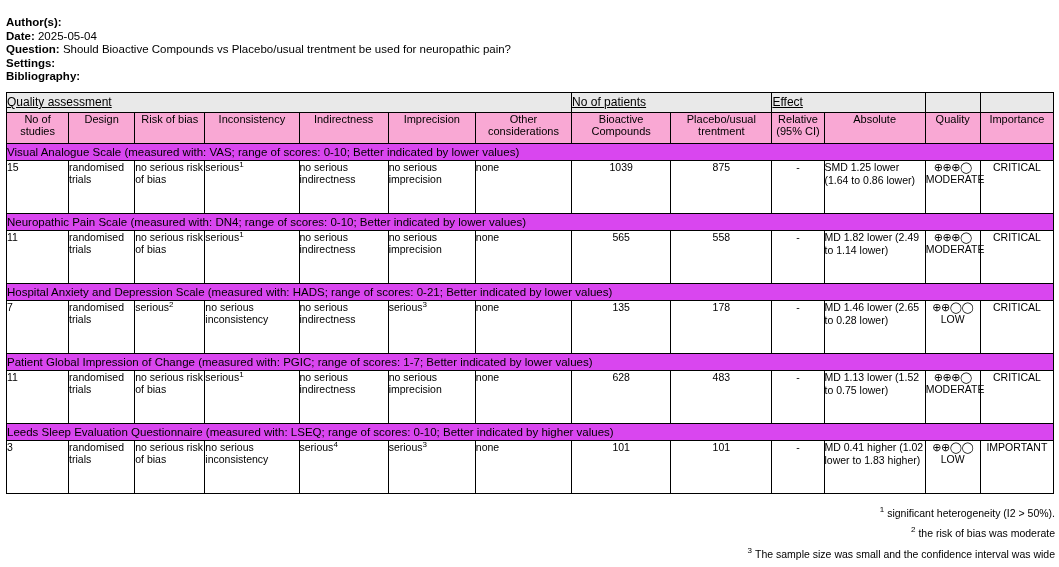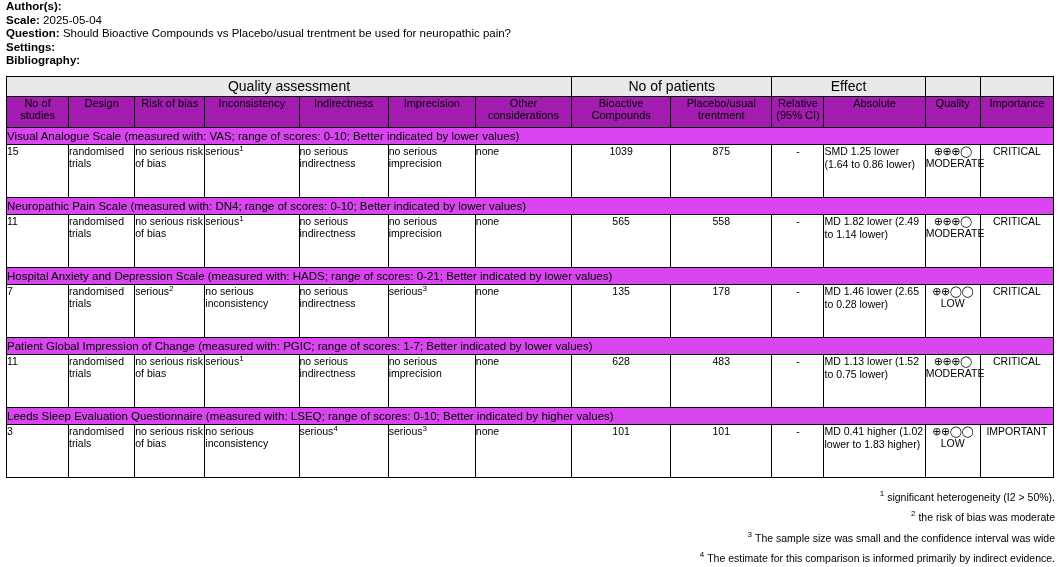--- a/index.html
+++ b/index.html
@@ -12,21 +12,21 @@
     height: 567px;
     font-family: "Liberation Sans", sans-serif;
     color: #000000;
     overflow: hidden;
   }
   .page {
     width: 1059px;
     height: 567px;
     position: relative;
     box-sizing: border-box;
-    padding: 0 4px 0 6px;
+    padding: 16px 4px 0 6px;
   }
 
   
   .meta {
     font-size: 11.5px;
     line-height: 13.6px;
     margin-bottom: 8px;
   }
   .meta-line {
     white-space: nowrap;
@@ -49,38 +49,38 @@
   table.grade td, table.grade th {
     border: 1px solid #000;
     padding: 0;
     vertical-align: top;
     font-weight: normal;
   }
 
   
   .band {
     background: #e9e9e9;
-    text-align: center;
     font-weight: bold;
-    font-size: 14px;
+    font-size: 12px;
     height: 19px;
     line-height: 19px;
     vertical-align: middle;
+    text-decoration: underline;
   }
   .band-blank {
     background: #e9e9e9;
     border-top: 1px solid #000;
     border-left: 1px solid #000;
     border-right: 1px solid #000;
     border-bottom: 1px solid #000;
   }
 
   
   .colhead {
-    background: #a21caf;
+    background: #f9a8d4;
     text-align: center;
     font-weight: bold;
     font-size: 11px;
     line-height: 12.5px;
     vertical-align: middle;
     height: 30px;
     padding: 2px 1px;
   }
 
   
@@ -165,21 +165,21 @@
 <body>
 
 <div class="page">
 
   <div class="meta">
     <div class="meta-line">
       <span class="meta-label">Author(s):</span>
       <span class="meta-value"></span>
     </div>
     <div class="meta-line">
-      <span class="meta-label">Scale:</span>
+      <span class="meta-label">Date:</span>
       <span class="meta-value">2025-05-04</span>
     </div>
     <div class="meta-line">
       <span class="meta-label">Question:</span>
       <span class="meta-value">Should Bioactive Compounds vs Placebo/usual trentment be used for neuropathic pain?</span>
     </div>
     <div class="meta-line">
       <span class="meta-label">Settings:</span>
       <span class="meta-value"></span>
     </div>

